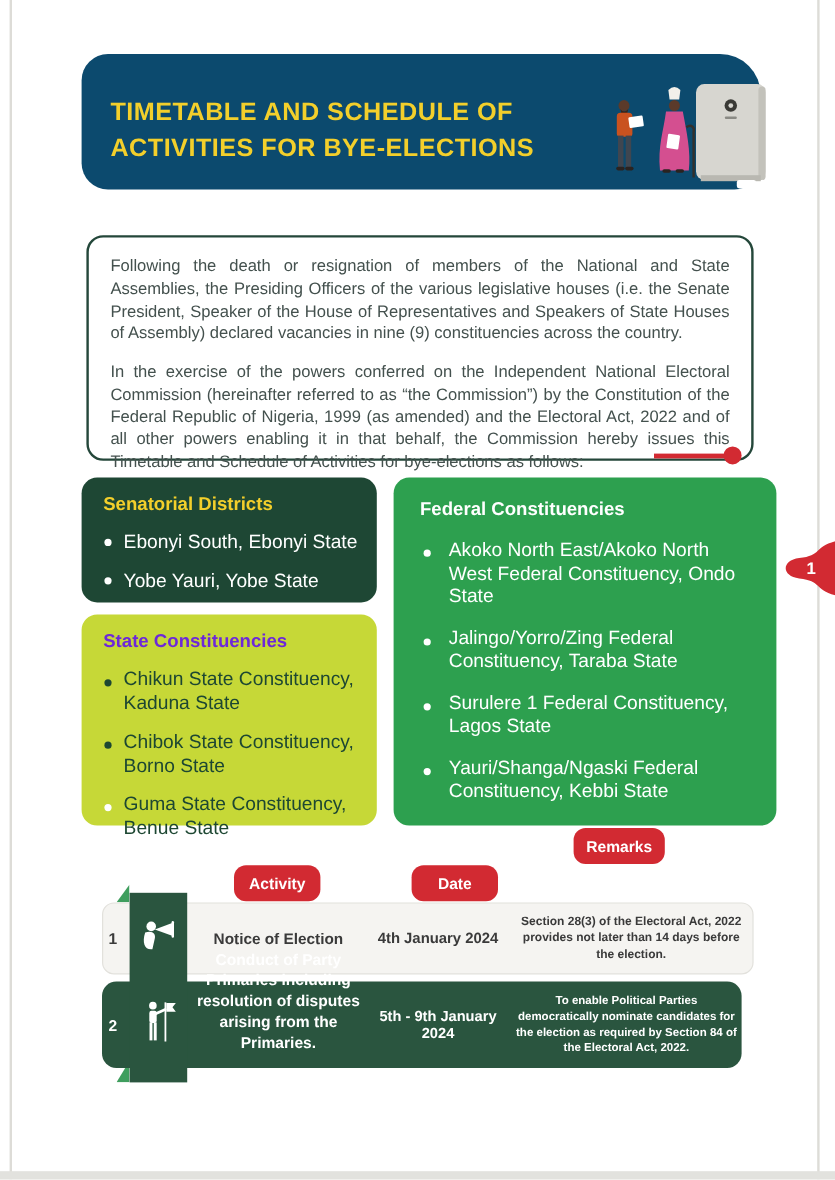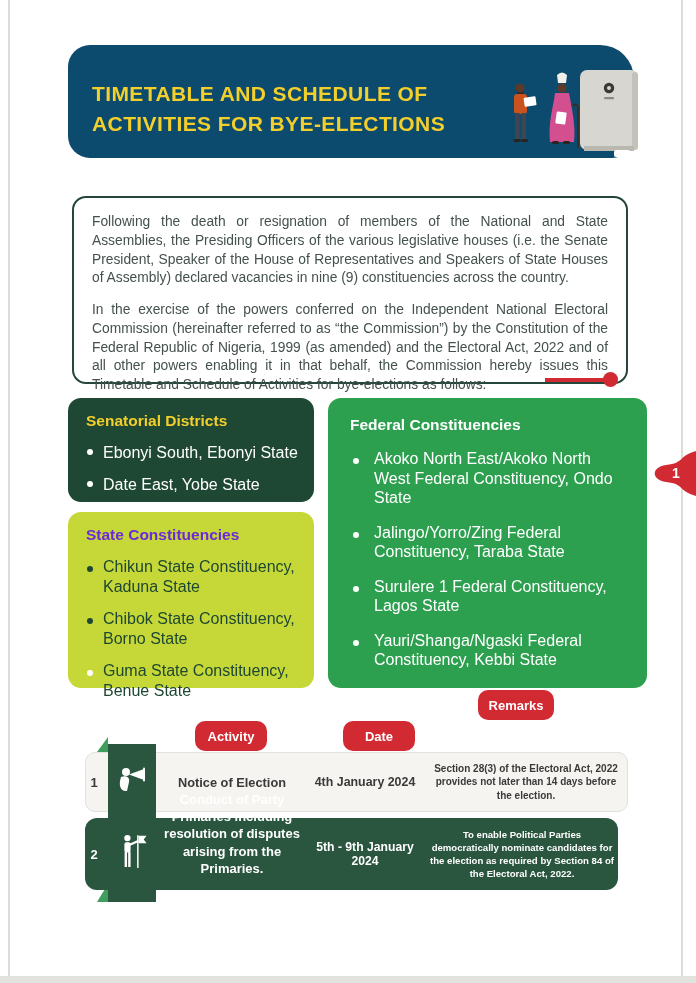--- a/index.html
+++ b/index.html
@@ -138,21 +138,21 @@
     <p>Following the death or resignation of members of the National and State Assemblies, the Presiding Officers of the various legislative houses (i.e. the Senate President, Speaker of the House of Representatives and Speakers of State Houses of Assembly) declared vacancies in nine (9) constituencies across the country.</p>
     <p>In the exercise of the powers conferred on the Independent National Electoral Commission (hereinafter referred to as “the Commission”) by the Constitution of the Federal Republic of Nigeria, 1999 (as amended) and the Electoral Act, 2022 and of all other powers enabling it in that behalf, the Commission hereby issues this Timetable and Schedule of Activities for bye-elections as follows:</p>
   </div>
   <div class="red-line"></div>
   <div class="red-dot"></div>
 
   <div class="cbox box-senatorial">
     <h2>Senatorial Districts</h2>
     <ul>
       <li>Ebonyi South, Ebonyi State</li>
-      <li>Date East, Yobe State</li>
+      <li>Yobe Yauri, Yobe State</li>
     </ul>
   </div>
 
   <div class="cbox box-state">
     <h2>State Constituencies</h2>
     <ul>
       <li>Chikun State Constituency, Kaduna State</li>
       <li>Chibok State Constituency, Borno State</li>
       <li>Guma State Constituency, Benue State</li>
     </ul>

